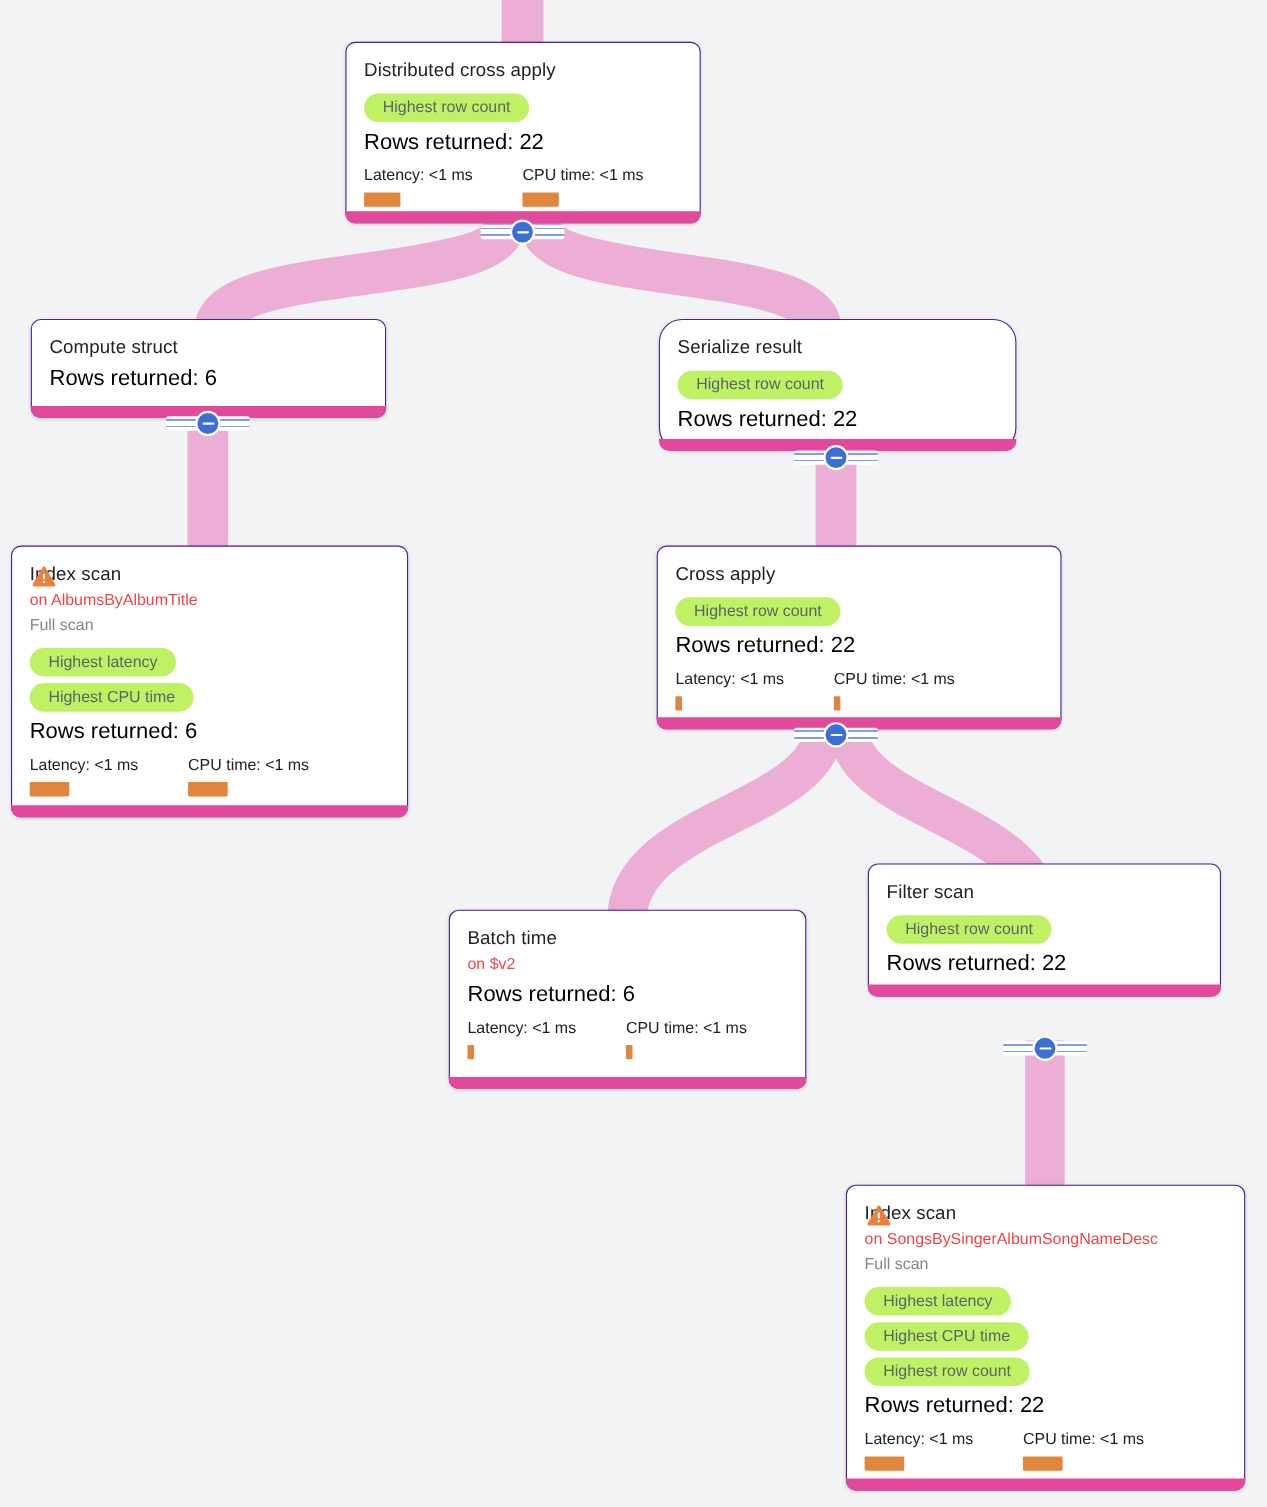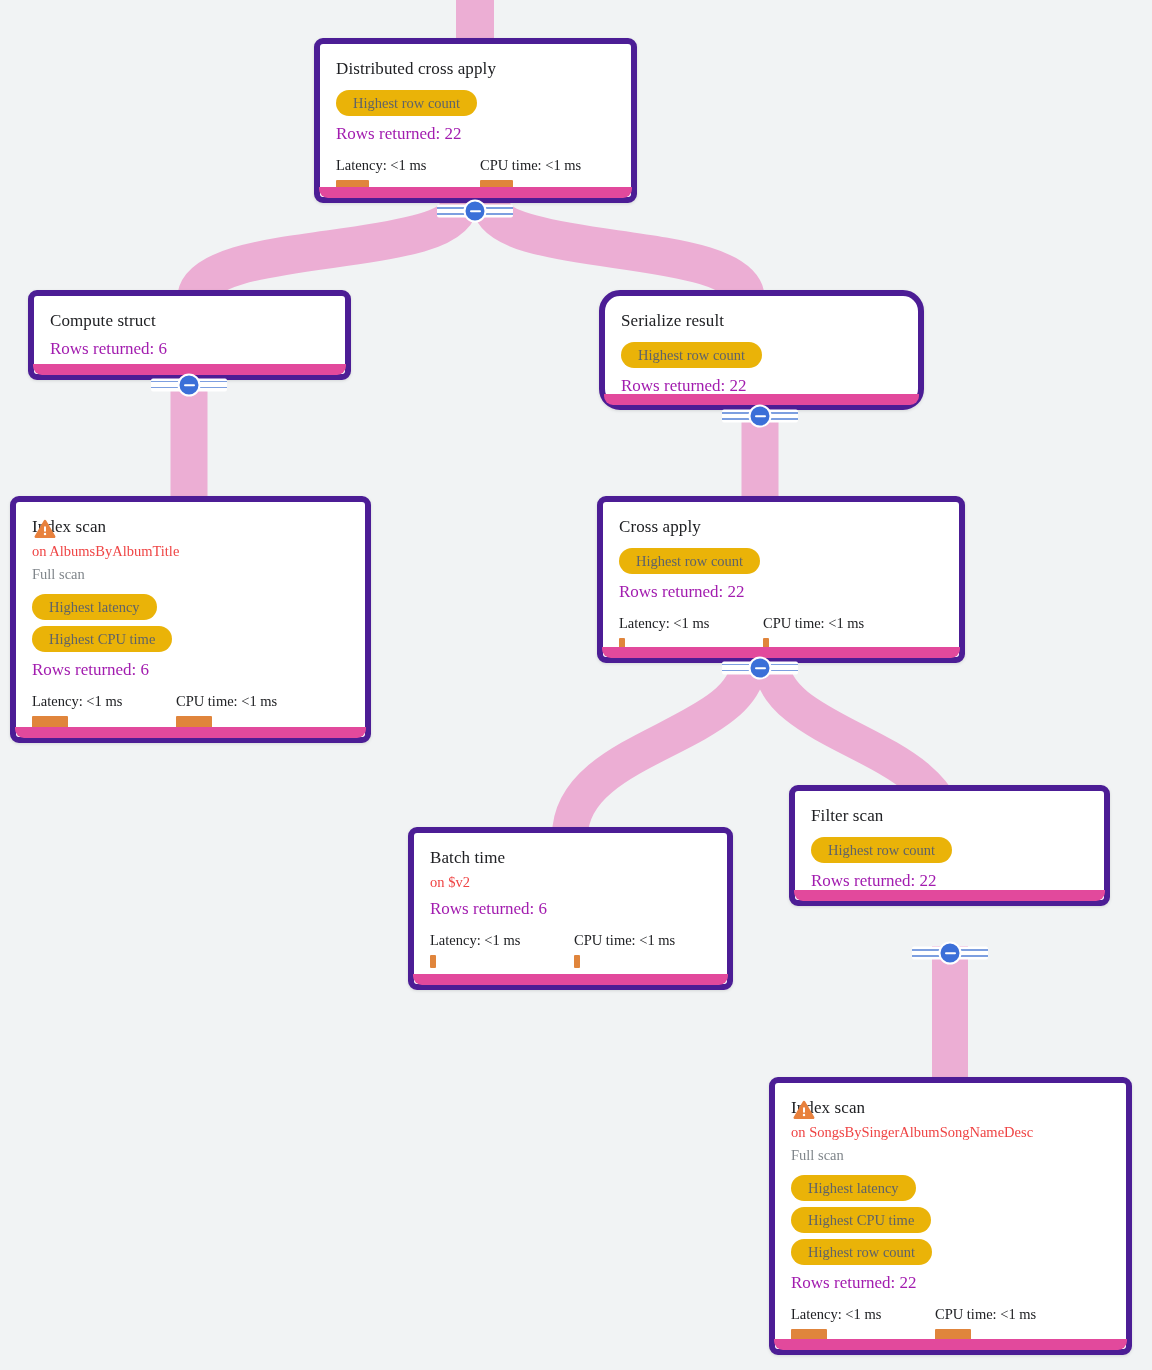--- a/index.html
+++ b/index.html
@@ -1,31 +1,31 @@
 <!DOCTYPE html>
 <html><head>
 <meta charset="utf-8">
 <style>
   html,body{margin:0;padding:0;}
   body{background:#f1f3f4;font-family:"Liberation Sans", sans-serif;}
   #canvas{position:relative;width:1152px;height:1370px;background:#f1f3f4;overflow:hidden;}
   #links{position:absolute;left:0;top:0;z-index:0;}
-  .node{position:absolute;z-index:2;background:#ffffff;border:6px solid #4c1d95;border-radius:9px;
-        box-shadow:0 1px 3px rgba(60,64,67,.15);box-sizing:border-box;padding:12px 32px 0 16px;font-family:Liberation Serif, serif;}
+  .node{position:absolute;z-index:2;background:#ffffff;border:1px solid #4c1d95;border-radius:9px;
+        box-shadow:0 1px 3px rgba(60,64,67,.15);box-sizing:border-box;padding:12px 32px 0 16px;}
   .node .nodebar{position:absolute;left:-1px;right:-1px;bottom:-1px;height:11px;background:#e2499c;
         border-radius:0 0 9px 9px;}
   .warn{position:absolute;left:18px;top:17px;width:22px;height:20px;}
   .content.indent{}
   .title{font-size:17px;font-weight:500;color:#202124;line-height:26px;letter-spacing:.1px;}
   .sub{font-size:14.5px;color:#ef4444;line-height:23px;}
   .sub.muted{color:#80868b;}
   .chiprow{margin:5px 0 3px 0;}
-  .chip{display:inline-block;background:#eab308;color:#5f6368;font-size:14.5px;line-height:26px;
+  .chip{display:inline-block;background:#bef264;color:#5f6368;font-size:14.5px;line-height:26px;
         padding:0 17px;border-radius:14px;margin:3px 0;}
-  .rows{font-size:17px;color:#a21caf;line-height:24px;margin-top:3px;}
+  .rows{font-size:20px;color:#000000;line-height:24px;margin-top:3px;}
   .metrics{display:flex;margin-top:8px;}
   .metric{width:144px;}
   .metric.second{width:auto;}
   .mlabel{font-size:14.5px;color:#202124;line-height:22px;white-space:nowrap;}
   .mbar{height:13px;background:#e0853c;margin-top:4px;border-radius:1px;}
   .collapse{position:absolute;z-index:3;width:76px;height:24px;transform:translate(-50%,-50%);}
   .track{position:absolute;left:0;right:0;top:50%;height:13px;transform:translateY(-50%);border-radius:2px;
          background:linear-gradient(to bottom,#ffffff 0 2.5px,#7d9fe0 2.5px 4px,#ffffff 4px 8.5px,#7d9fe0 8.5px 10px,#ffffff 10px 13px);}
   .knob{position:absolute;left:50%;top:50%;transform:translate(-50%,-50%);width:19px;height:19px;
         background:#3b6fd8;border:2.5px solid #ffffff;border-radius:50%;}

